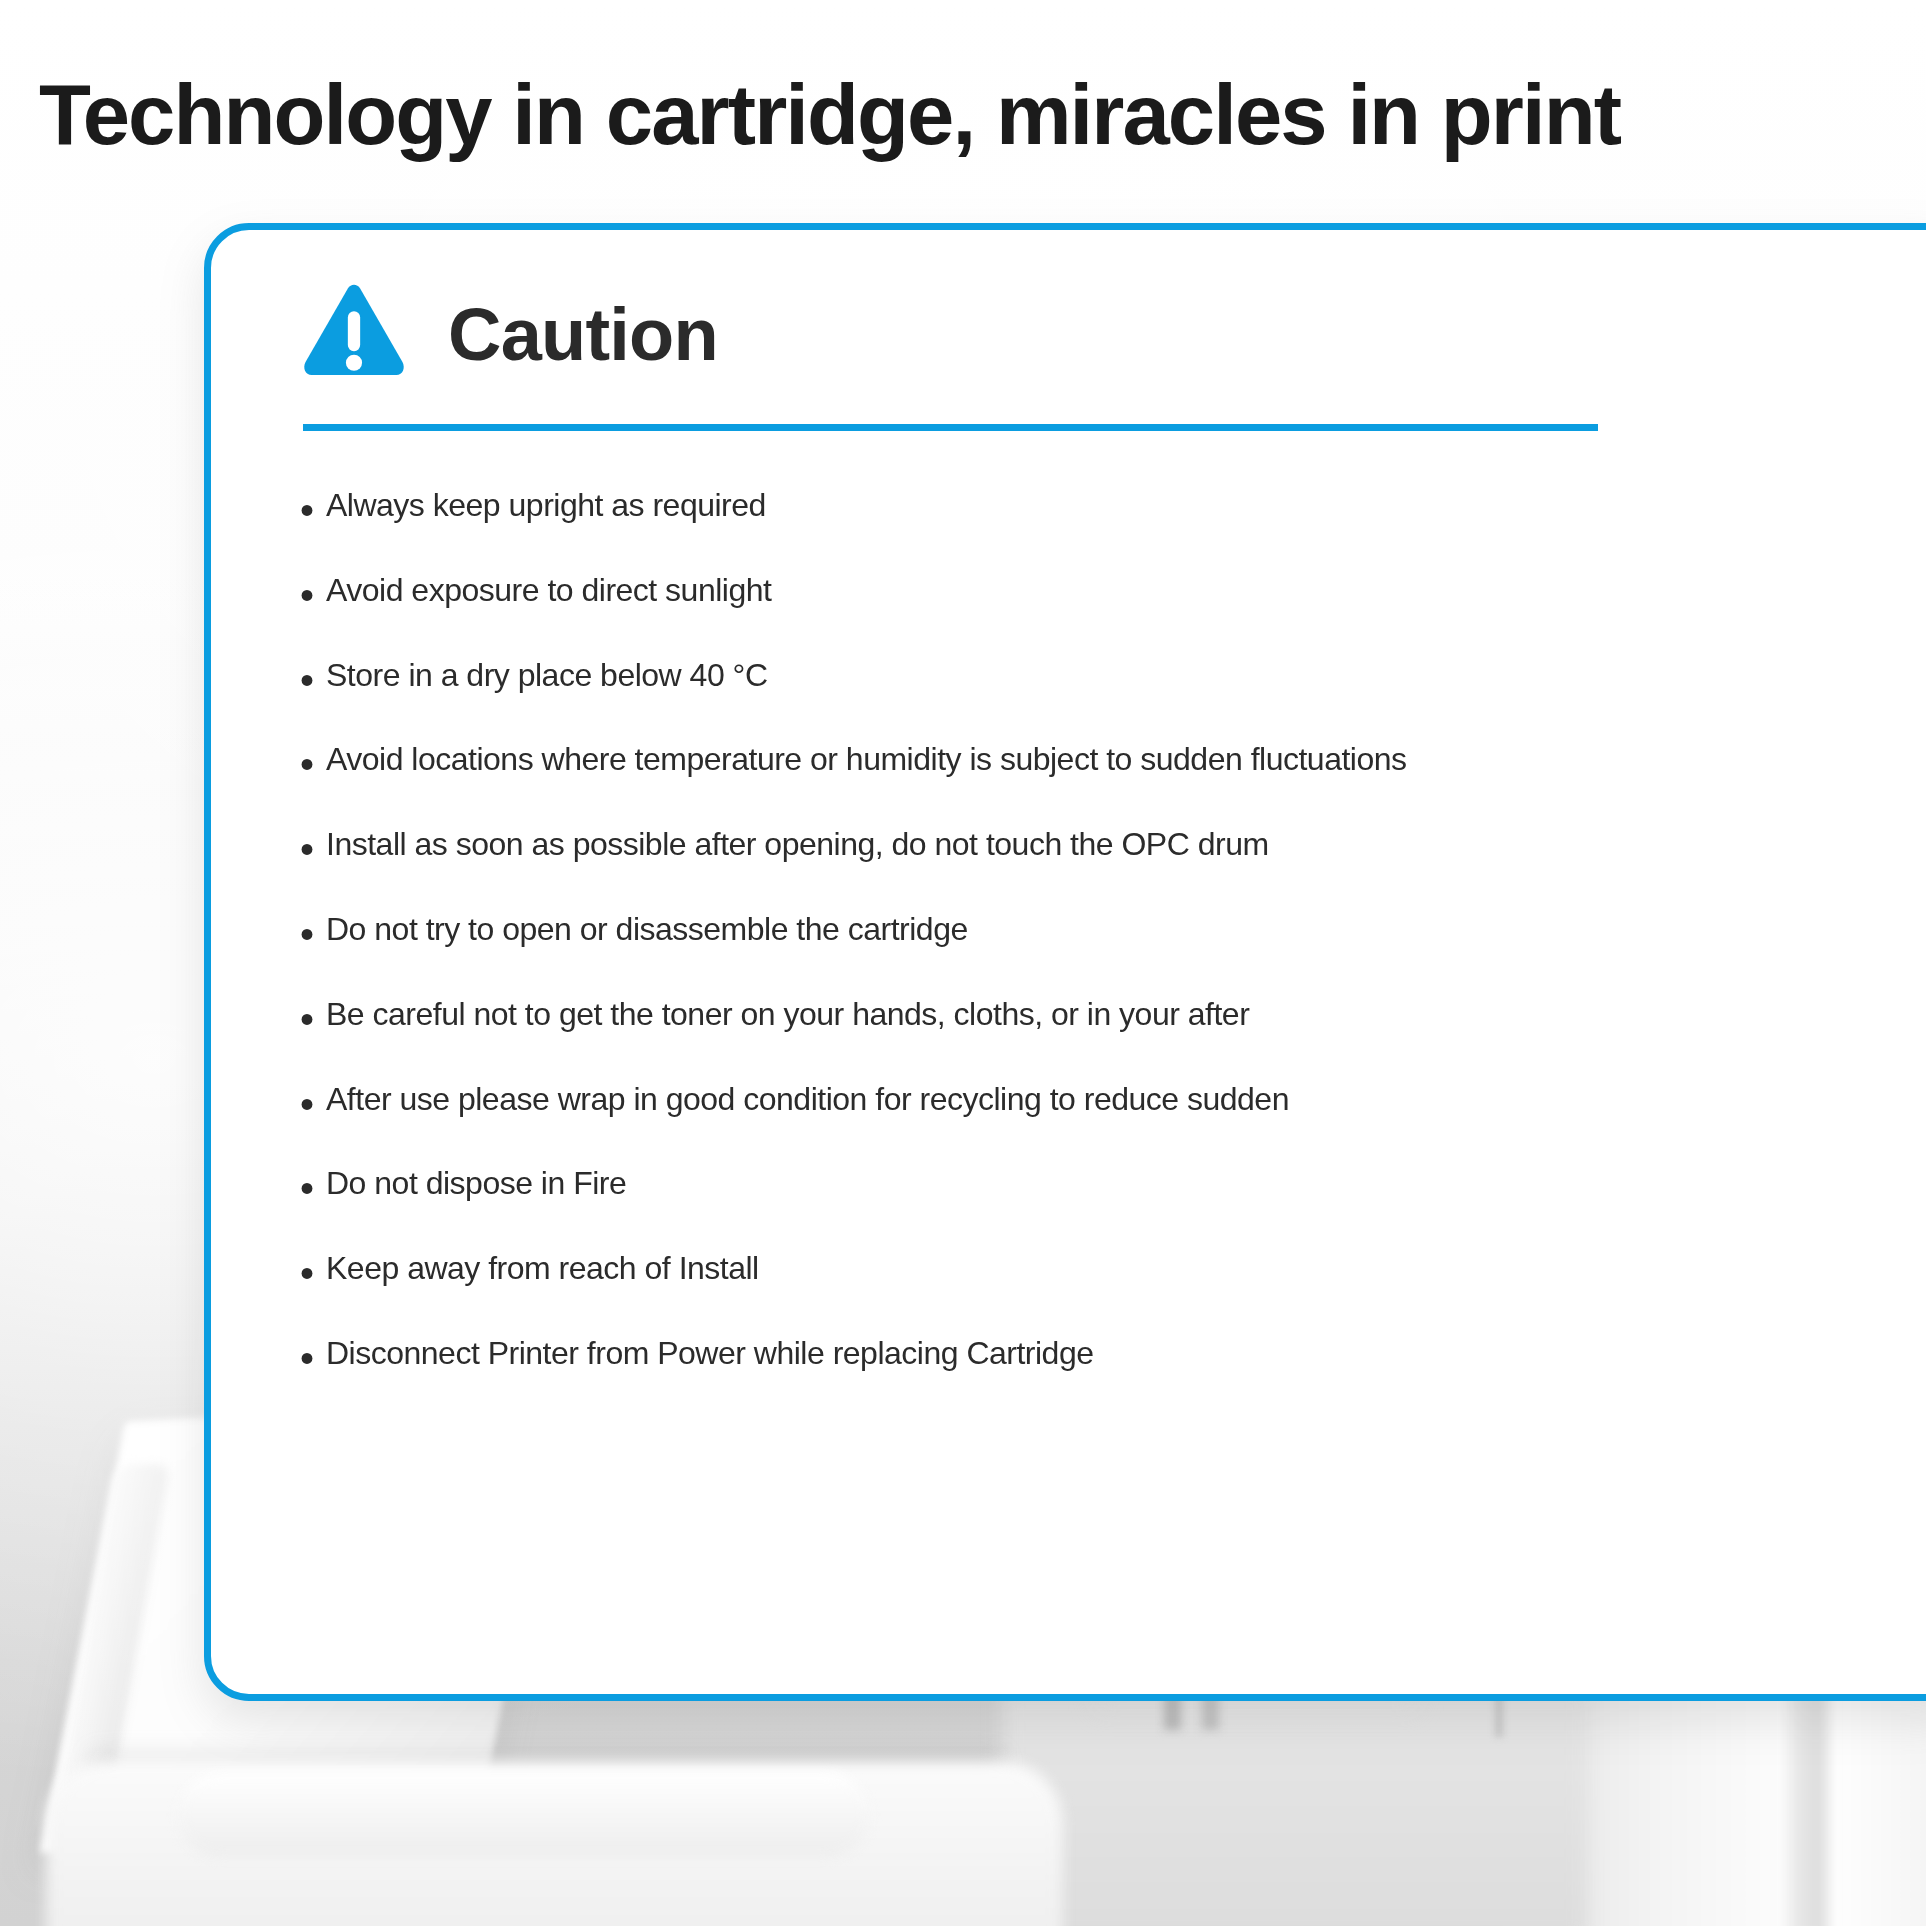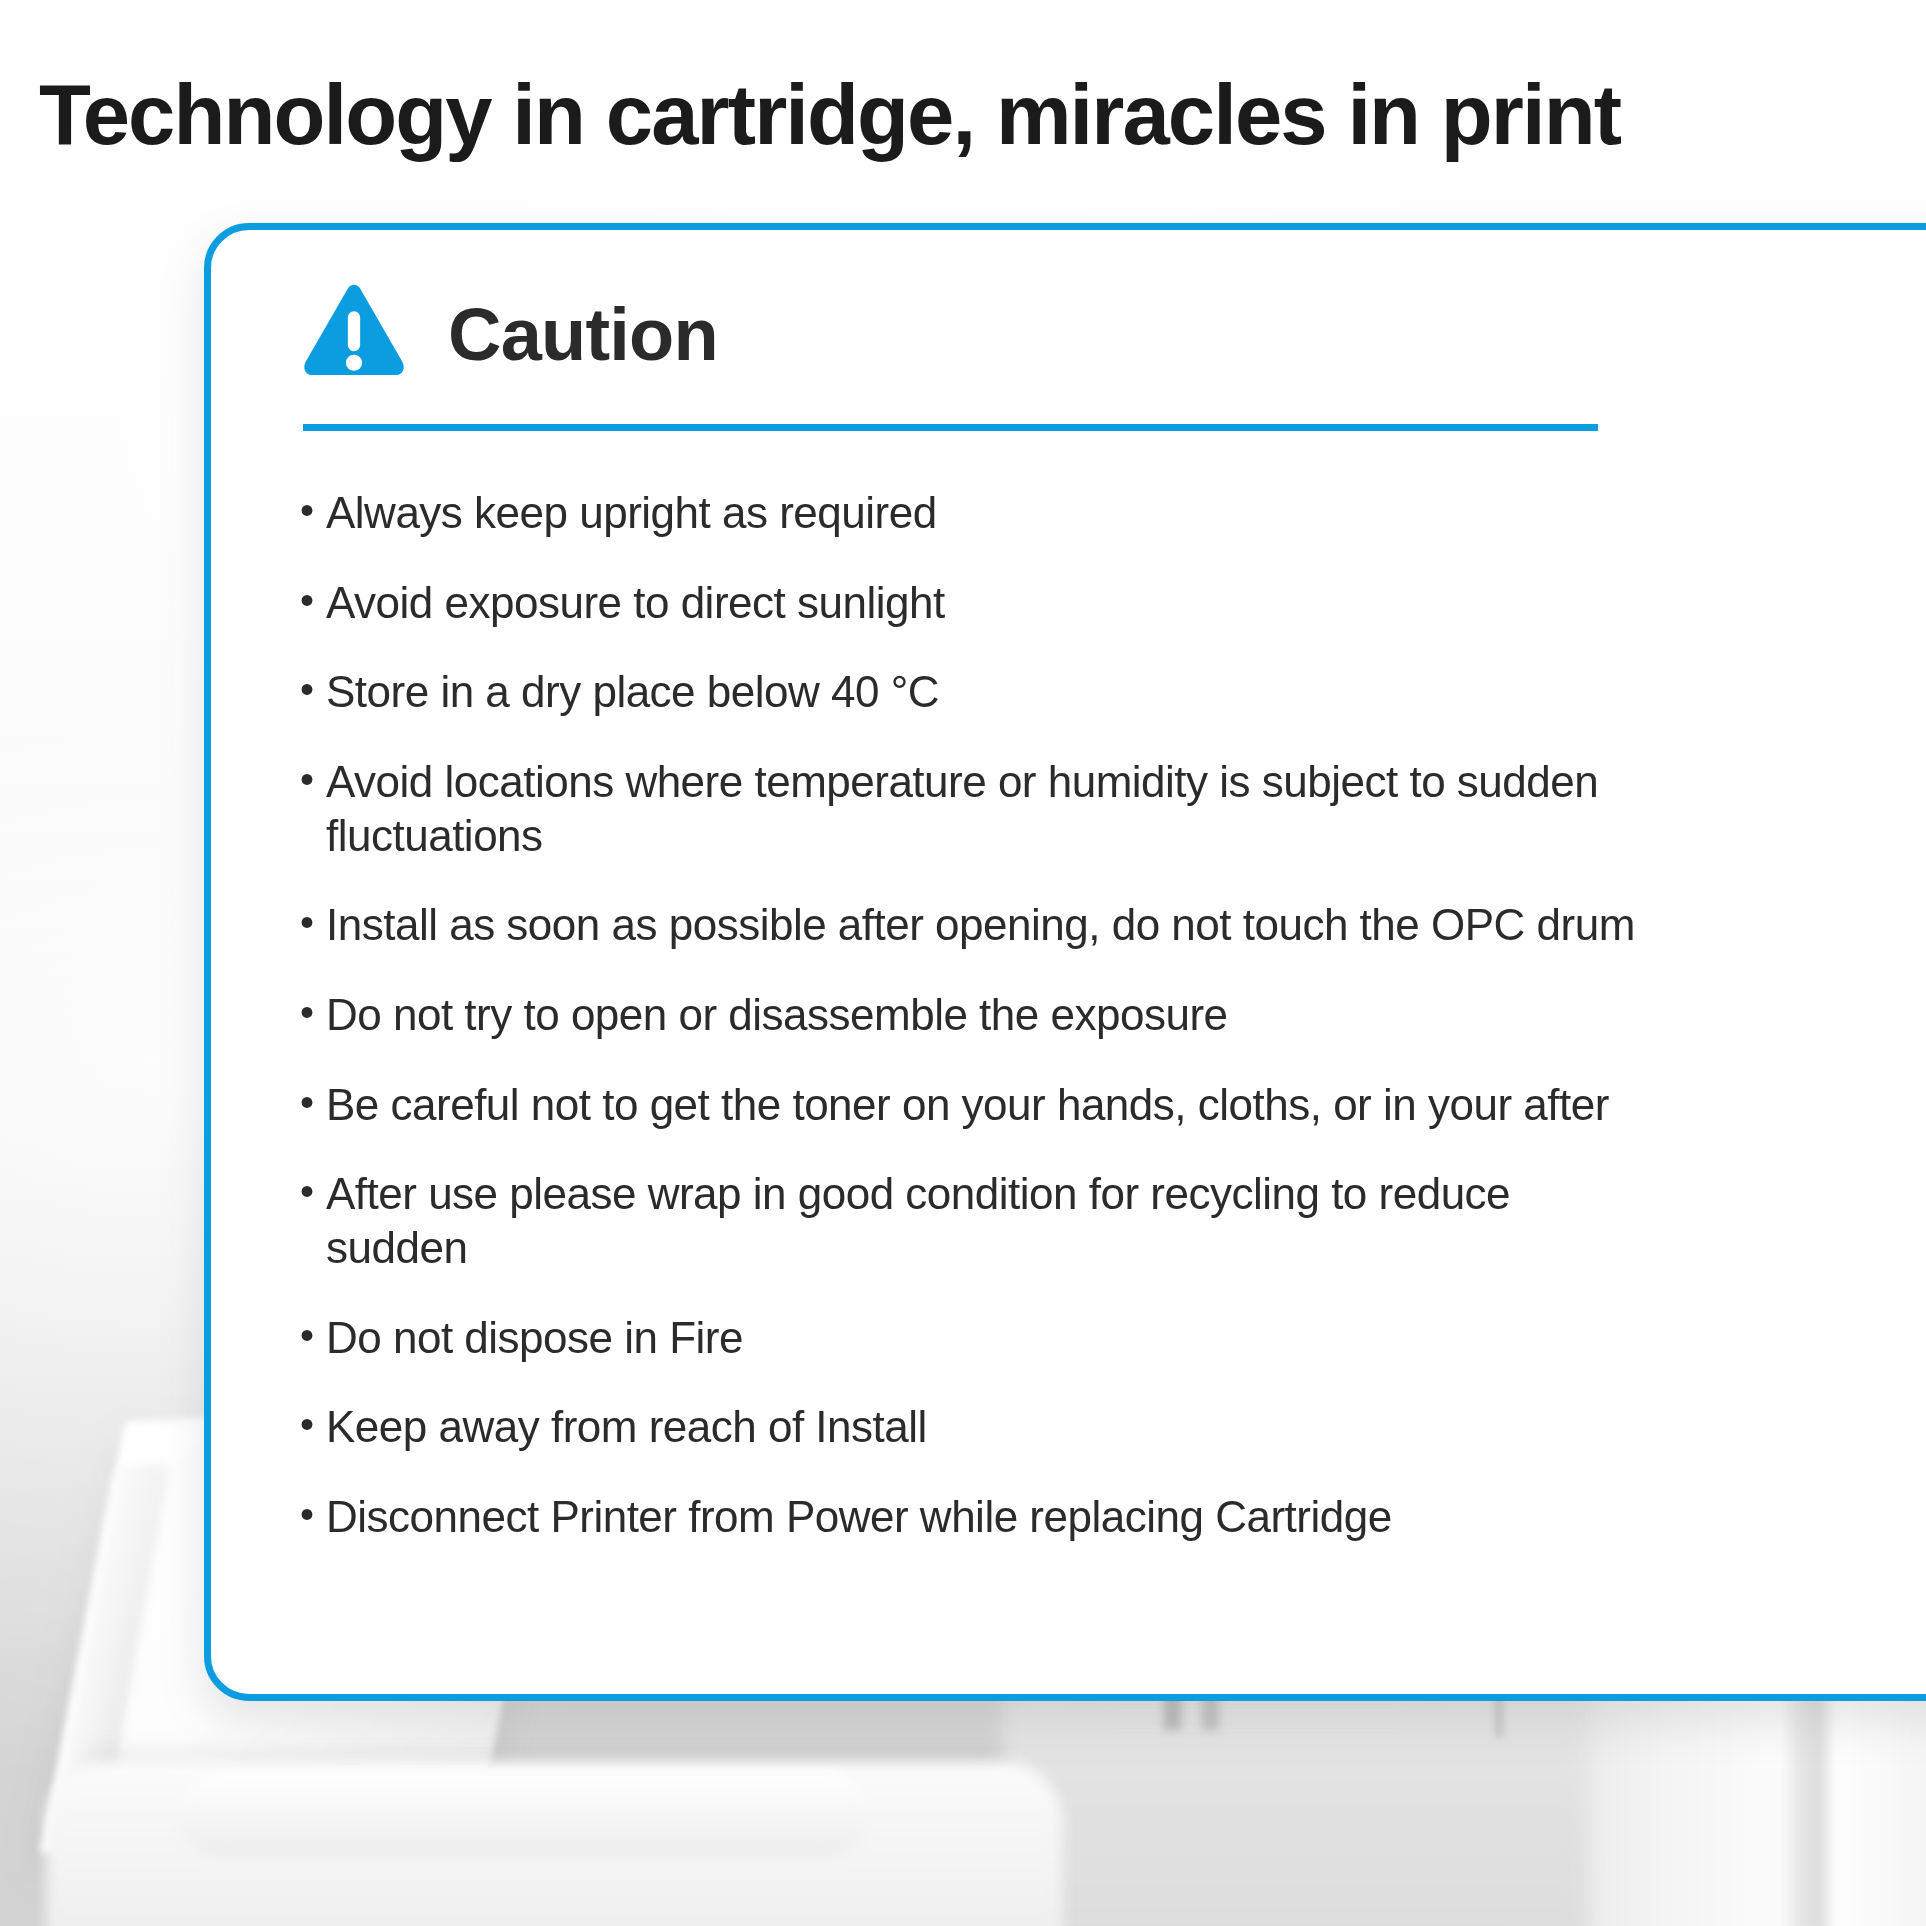--- a/index.html
+++ b/index.html
@@ -235,21 +235,21 @@
   .bullet-dot {
     flex: 0 0 auto;
     width: 26px;
     font-size: 40px;
     line-height: 1.22;
     color: #2b2b2b;
     font-weight: normal;
   }
   .bullet-text {
     flex: 1 1 auto;
-    font-size: 44px;
+    font-size: 32px;
     line-height: 1.22;
     color: #2b2b2b;
     letter-spacing: -0.5px;
   }
 </style>
 </head>
 <body>
 
 <div id="page">
 
@@ -305,21 +305,21 @@
         <span class="bullet-text">Avoid locations where temperature or humidity is subject to sudden fluctuations</span>
       </div>
 
       <div class="bullet-item">
         <span class="bullet-dot">•</span>
         <span class="bullet-text">Install as soon as possible after opening, do not touch the OPC drum</span>
       </div>
 
       <div class="bullet-item">
         <span class="bullet-dot">•</span>
-        <span class="bullet-text">Do not try to open or disassemble the exposure</span>
+        <span class="bullet-text">Do not try to open or disassemble the cartridge</span>
       </div>
 
       <div class="bullet-item">
         <span class="bullet-dot">•</span>
         <span class="bullet-text">Be careful not to get the toner on your hands, cloths, or in your after</span>
       </div>
 
       <div class="bullet-item">
         <span class="bullet-dot">•</span>
         <span class="bullet-text">After use please wrap in good condition for recycling to reduce sudden</span>

